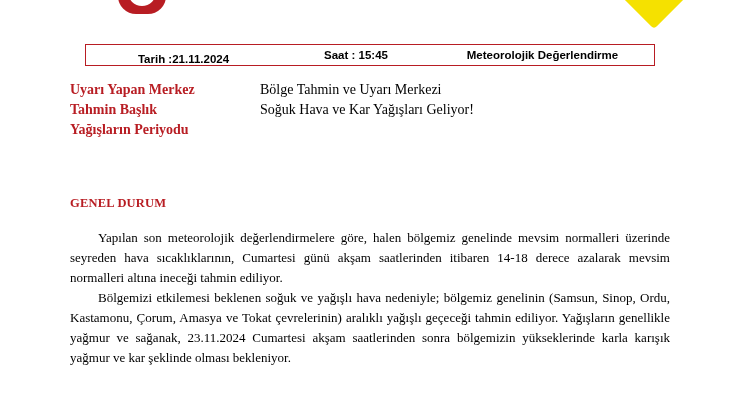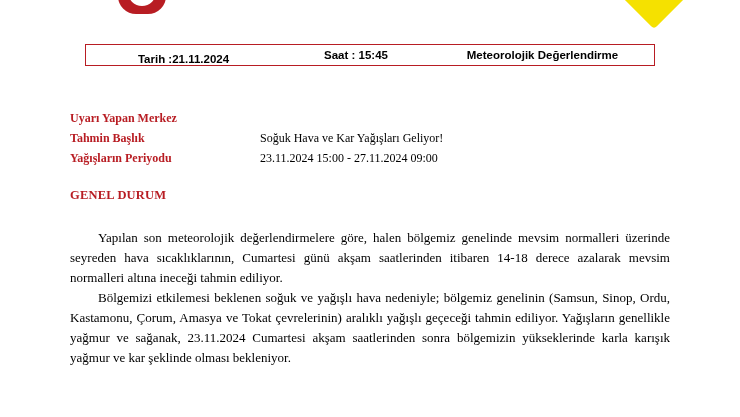--- a/index.html
+++ b/index.html
@@ -102,22 +102,21 @@
   .hc-1 { width: 195px; margin-top: 8px; }
   .hc-2 { width: 150px; }
   .hc-3 { width: 223px; }
 
   
   .info {
     position: absolute;
     left: 70px;
     top: 82px;
     width: 600px;
-    font-size: 12px;
-    margin-top: 28px;
+    font-size: 14px;
   }
   .info-row {
     display: flex;
     margin-bottom: 4px;
     line-height: 16px;
   }
   .info-label {
     width: 190px;
     color: #b81d23;
     font-weight: bold;
@@ -126,21 +125,21 @@
   .info-value {
     flex: 1;
     color: #000000;
   }
   .info-value.bold { font-weight: normal; }
 
   
   .section-title {
     position: absolute;
     left: 70px;
-    top: 188px;
+    top: 196px;
     color: #b81d23;
     font-weight: bold;
     font-size: 12.5px;
     letter-spacing: 0.2px;
   }
 
   .body-text {
     position: absolute;
     left: 70px;
     top: 228px;
@@ -170,28 +169,28 @@
 
   <div class="header-bar">
     <div class="header-cell hc-1">Tarih :21.11.2024</div>
     <div class="header-cell hc-2">Saat : 15:45</div>
     <div class="header-cell hc-3">Meteorolojik Değerlendirme</div>
   </div>
 
   <div class="info">
     <div class="info-row">
       <div class="info-label">Uyarı Yapan Merkez</div>
+      <div class="info-value">Bölge Tahmin ve Uyarı Merkezi</div>
     </div>
     <div class="info-row">
       <div class="info-label">Tahmin Başlık</div>
       <div class="info-value bold">Soğuk Hava ve Kar Yağışları Geliyor!</div>
     </div>
     <div class="info-row">
       <div class="info-label">Yağışların Periyodu</div>
-      <div class="info-value">23.11.2024 15:00 - 27.11.2024 09:00</div>
     </div>
   </div>
 
   <div class="section-title">GENEL DURUM</div>
 
   <div class="body-text">
     <p>Yapılan son meteorolojik değerlendirmelere göre, halen bölgemiz genelinde mevsim normalleri üzerinde seyreden hava sıcaklıklarının, Cumartesi günü akşam saatlerinden itibaren 14-18 derece azalarak mevsim normalleri altına ineceği tahmin ediliyor.</p>
     <p>Bölgemizi etkilemesi beklenen soğuk ve yağışlı hava nedeniyle; bölgemiz genelinin (Samsun, Sinop, Ordu, Kastamonu, Çorum, Amasya ve Tokat çevrelerinin) aralıklı yağışlı geçeceği tahmin ediliyor. Yağışların genellikle yağmur ve sağanak, 23.11.2024 Cumartesi akşam saatlerinden sonra bölgemizin yükseklerinde karla karışık yağmur ve kar şeklinde olması bekleniyor.</p>
   </div>
 

